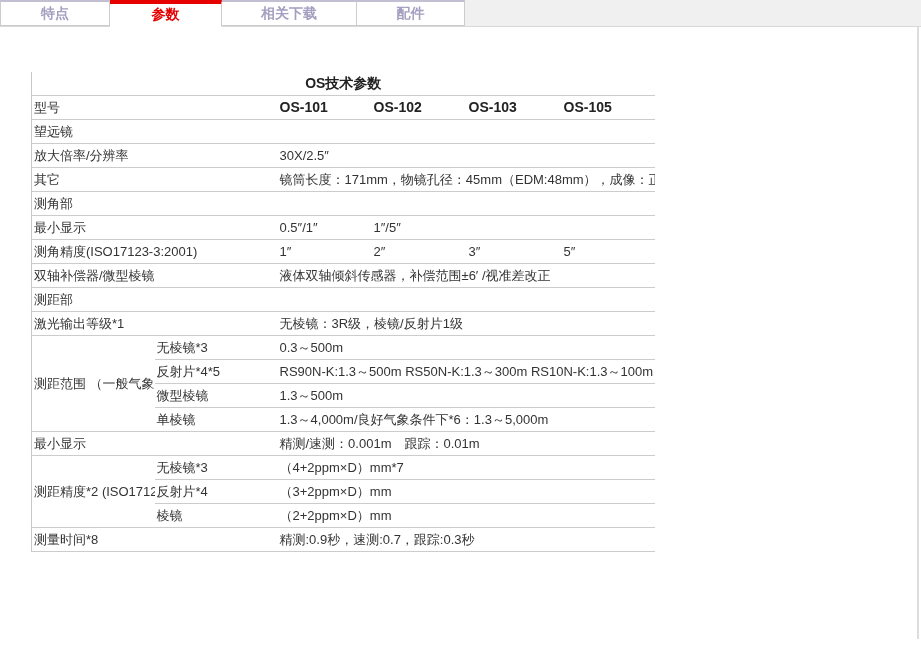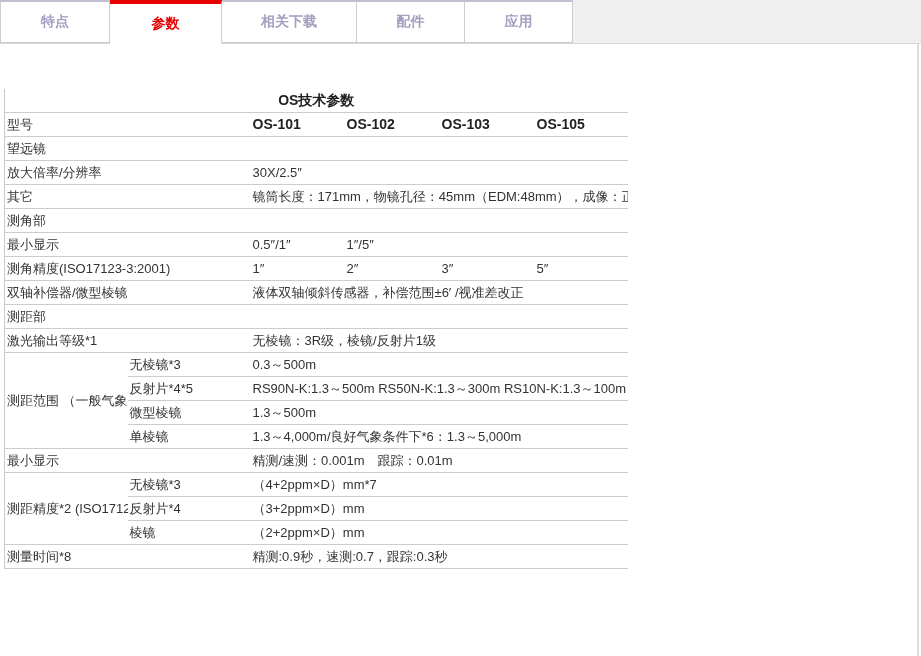--- a/index.html
+++ b/index.html
@@ -6,21 +6,21 @@
   html,body { margin:0; padding:0; }
   body {
     width:921px; height:656px; overflow:hidden;
     background:#ffffff;
     font-family:"Liberation Sans", sans-serif;
     color:#333333;
   }
   
   .tabbar {
     display:flex; align-items:stretch;
-    height:44px; background:#404040;
+    height:27px; background:#404040;
     border-bottom:1px solid #d8d8d8;
     position:relative;
     justify-content:space-between;
   }
   .tab {
     background:#ffffff;
     border:1px solid #cccccc;
     border-top:2px solid #c3bfd2;
     border-left:none;
     display:flex; align-items:center; justify-content:center;
@@ -39,21 +39,21 @@
     margin-bottom:-1px;
     color:#e60000;
     z-index:2;
   }
   .tabbar-fill { flex:1; background:#f0f0f0; }
   
   .content {
     width:919px; height:612px;
     border-right:2px solid #dddddd;
     background:#ffffff;
-    padding:45px 0 0 4px;
+    padding:45px 0 0 31px;
     overflow:hidden;
   }
   
   table.spec {
     border-collapse:collapse;
     table-layout:fixed;
     width:623px;
     border-left:1px solid #c9c9c9;
     font-size:13px; color:#333333;
   }
@@ -73,21 +73,20 @@
   td.label-cell { padding-left:2px; }
 </style>
 </head>
 <body>
 
 <div class="tabbar">
   <div class="tab t1">特点</div>
   <div class="tab t2 active">参数</div>
   <div class="tab t4">相关下载</div>
   <div class="tab t3">配件</div>
-  <div class="tab t5">应用</div>
   <div class="tabbar-fill"></div>
 </div>
 
 <div class="content">
   <table class="spec">
     <colgroup>
       <col style="width:123px">
         <col style="width:123px">
       <col style="width:94px">
         <col style="width:95px">

